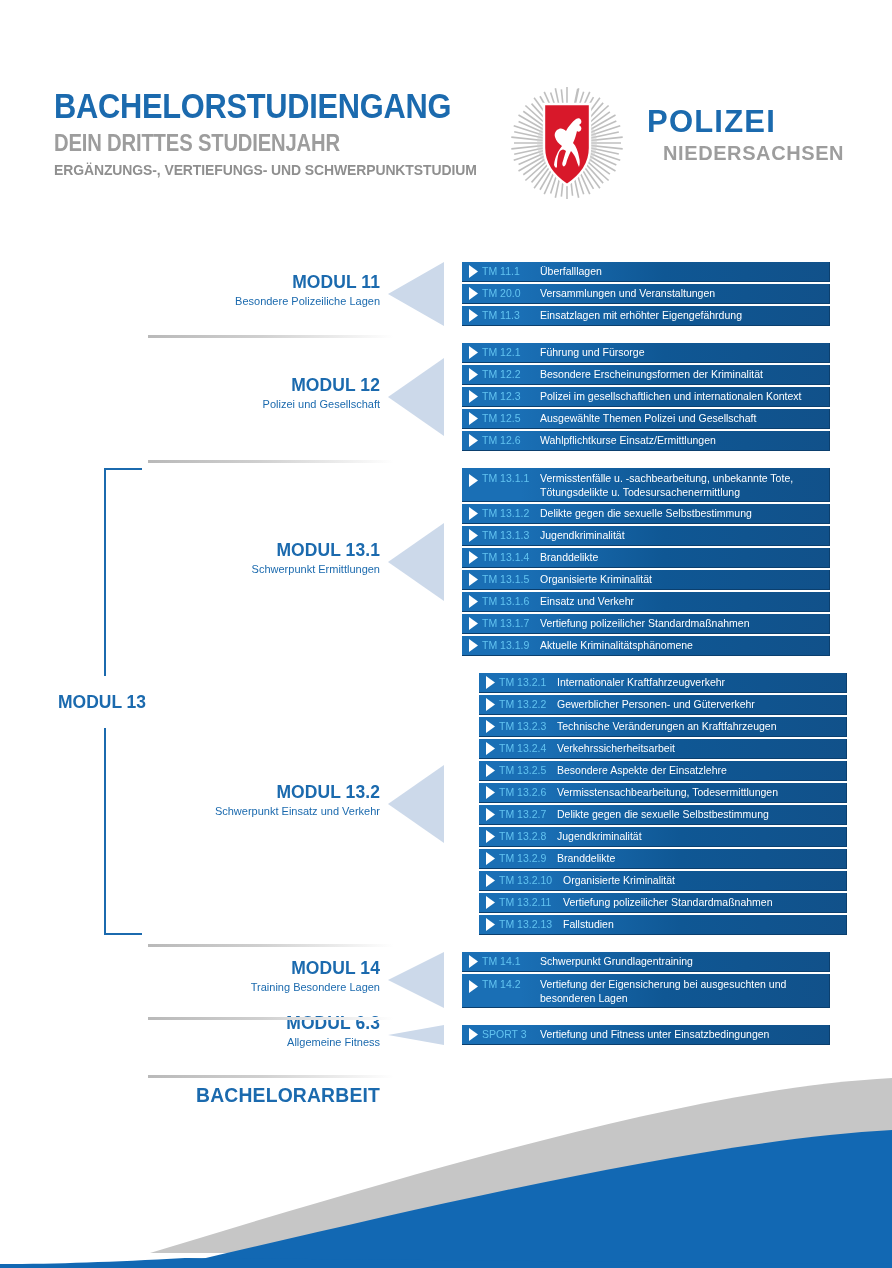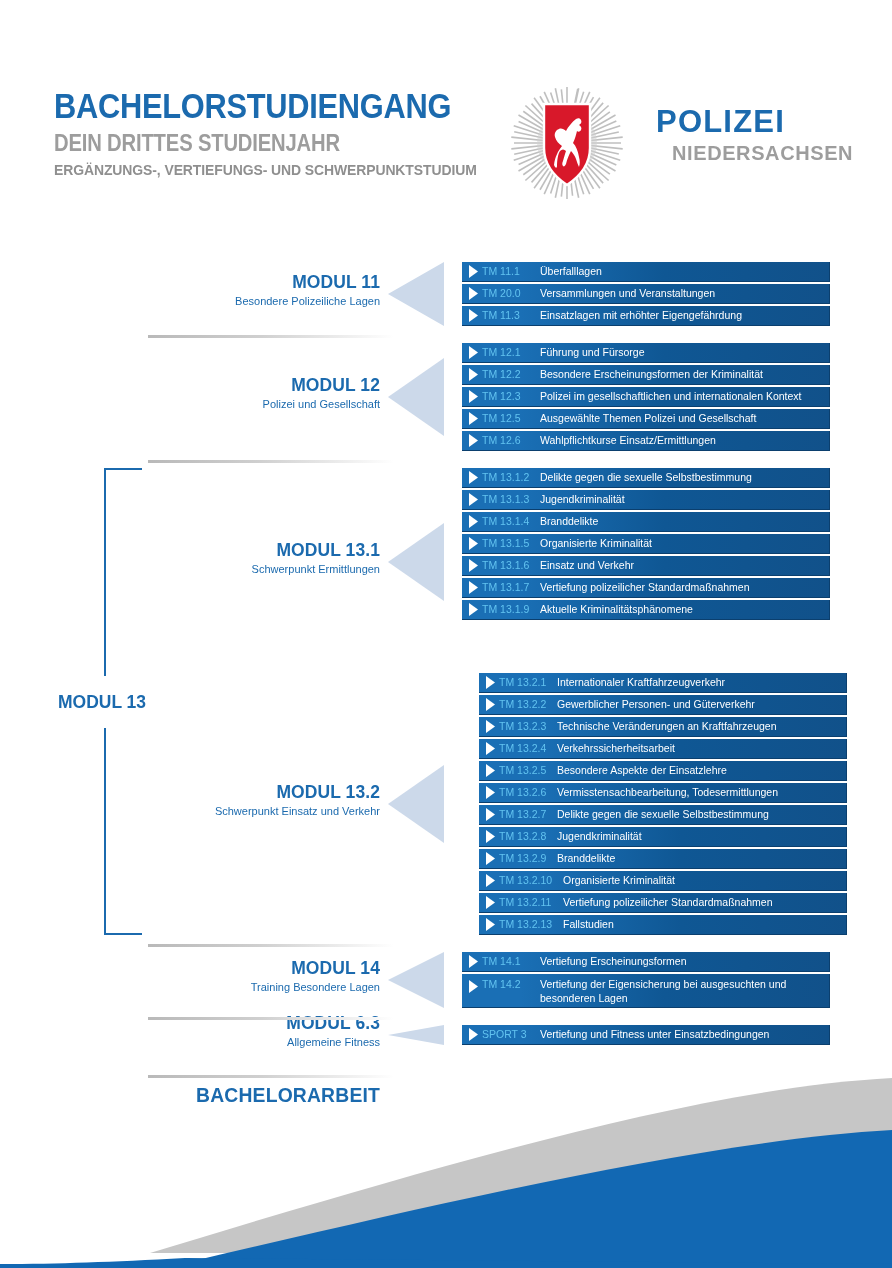--- a/index.html
+++ b/index.html
@@ -30,21 +30,21 @@
   }
   .t3{
     margin-top:7px;
     font-size:15.5px;font-weight:bold;color:#8f8f8f;
     letter-spacing:-0.1px;line-height:1;
     transform:scaleX(0.9);transform-origin:left center;
   }
 
   .logo{position:absolute;left:492px;top:84px;width:360px;height:118px;}
   .badge{position:absolute;left:0;top:0;width:150px;height:118px;}
-  .wordmark{position:absolute;left:164px;top:22px;}
+  .wordmark{position:absolute;left:155px;top:22px;}
   .wm1{font-size:31px;font-weight:bold;color:#1b6aae;letter-spacing:1.2px;line-height:1;}
   .wm2{margin-top:6px;font-size:20px;font-weight:bold;color:#9d9d9d;letter-spacing:0.6px;line-height:1;margin-left:16px;}
 
   
   .content{position:absolute;left:0;top:232px;width:892px;}
 
   
   .labels{
     position:absolute;left:0;width:380px;
     text-align:right;
@@ -323,20 +323,30 @@
       </div>
       <div>
         <div class="labels" style="top: 308px;">
           <div class="mod-name">MODUL 13.1</div>
           <div class="mod-sub">Schwerpunkt Ermittlungen</div>
         </div>
         <div style="position: absolute; left: 388px; top: 291px; width: 56px; height: 78px;"><svg width="56" height="78" viewBox="0 0 56 78" preserveAspectRatio="none">
             <path d="M56,0 L56,78 L0,39 Z" fill="#ccd9ea"></path>
           </svg></div>
         <div class="bars" style="top: 236px;">
+          <div class="bar tall">
+            <span class="arw">
+              <svg width="11" height="13" viewBox="0 0 11 13">
+                <path d="M0,0 L9,6.5 L0,13 Z" fill="#ffffff"></path>
+              </svg>
+            </span>
+            <span class="code">TM 13.1.1</span>
+            <span class="desc">Vermisstenfälle u. -sachbearbeitung, unbekannte Tote,
+Tötungsdelikte u. Todesursachenermittlung</span>
+          </div>
           <div class="bar">
             <span class="arw">
               <svg width="11" height="13" viewBox="0 0 11 13">
                 <path d="M0,0 L9,6.5 L0,13 Z" fill="#ffffff"></path>
               </svg>
             </span>
             <span class="code">TM 13.1.2</span>
             <span class="desc">Delikte gegen die sexuelle Selbstbestimmung</span>
           </div>
           <div class="bar">
@@ -523,21 +533,21 @@
             <path d="M56,0 L56,56 L0,28 Z" fill="#ccd9ea"></path>
           </svg></div>
         <div class="bars" style="top: 720px;">
           <div class="bar">
             <span class="arw">
               <svg width="11" height="13" viewBox="0 0 11 13">
                 <path d="M0,0 L9,6.5 L0,13 Z" fill="#ffffff"></path>
               </svg>
             </span>
             <span class="code">TM 14.1</span>
-            <span class="desc">Vertiefung Erscheinungsformen</span>
+            <span class="desc">Schwerpunkt Grundlagentraining</span>
           </div>
           <div class="bar tall">
             <span class="arw">
               <svg width="11" height="13" viewBox="0 0 11 13">
                 <path d="M0,0 L9,6.5 L0,13 Z" fill="#ffffff"></path>
               </svg>
             </span>
             <span class="code">TM 14.2</span>
             <span class="desc">Vertiefung der Eigensicherung bei ausgesuchten und
 besonderen Lagen</span>

